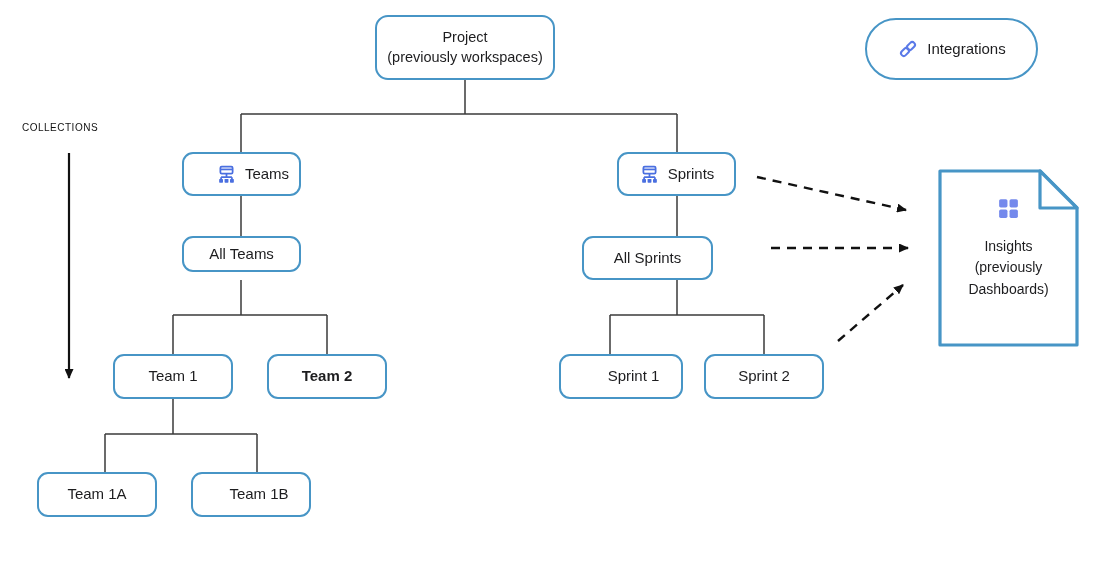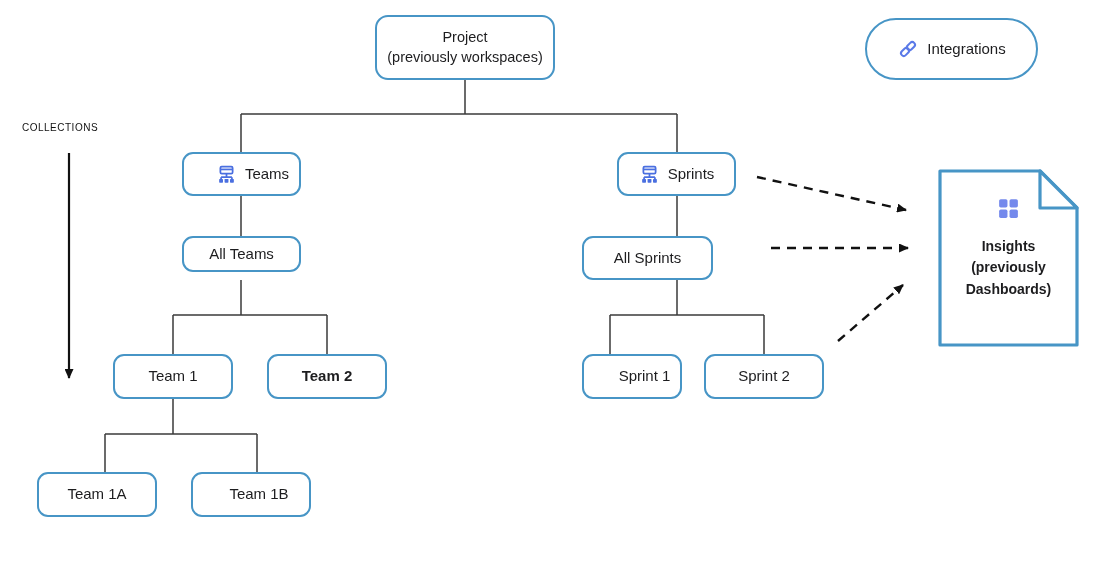--- a/index.html
+++ b/index.html
@@ -39,38 +39,38 @@
   .node .icon{display:inline-flex;align-items:center;}
 
   .project{left:375px;top:15px;width:180px;height:65px;flex-direction:column;gap:0;font-size:14.5px;border-radius:13px;}
   .integrations{left:865px;top:18px;width:173px;height:62px;border-radius:31px;}
   .teams{left:182px;top:152px;width:119px;height:44px;padding-left:22px;}
   .sprints{left:617px;top:152px;width:119px;height:44px;}
   .all-teams{left:182px;top:236px;width:119px;height:36px;}
   .all-sprints{left:582px;top:236px;width:131px;height:44px;}
   .team1{left:113px;top:354px;width:120px;height:45px;justify-content:center;}
   .team2{left:267px;top:354px;width:120px;height:45px;font-weight:bold;}
-  .sprint1{left:582px;top:354px;width:100px;height:45px;padding-left:25px;}
+  .sprint1{left:559px;top:354px;width:124px;height:45px;padding-left:25px;}
   .sprint2{left:704px;top:354px;width:120px;height:45px;}
   .team1a{left:37px;top:472px;width:120px;height:45px;}
   .team1b{left:191px;top:472px;width:120px;height:45px;padding-left:16px;}
 
   .collections-label{
     position:absolute;left:22px;top:122px;
     font-size:10px;letter-spacing:0.5px;color:#111;
   }
 
   .insights{
     position:absolute;left:937px;top:168px;width:143px;height:180px;
   }
   .insights .doc-outline{position:absolute;left:0;top:0;}
   .insights .doc-content{
     position:absolute;left:0;top:28px;width:143px;
     display:flex;flex-direction:column;align-items:center;gap:8px;
-    font-size:14px;line-height:1.55;text-align:center;font-weight:bold;
+    font-size:14px;line-height:1.55;text-align:center;
   }
 </style>
 </head>
 <body>
 
 <div class="canvas">
 
   <svg class="wires" viewBox="0 0 1099 570">
     <defs>
       <marker id="ah" markerWidth="11" markerHeight="9" refX="9" refY="4.5" orient="auto" markerUnits="userSpaceOnUse">

